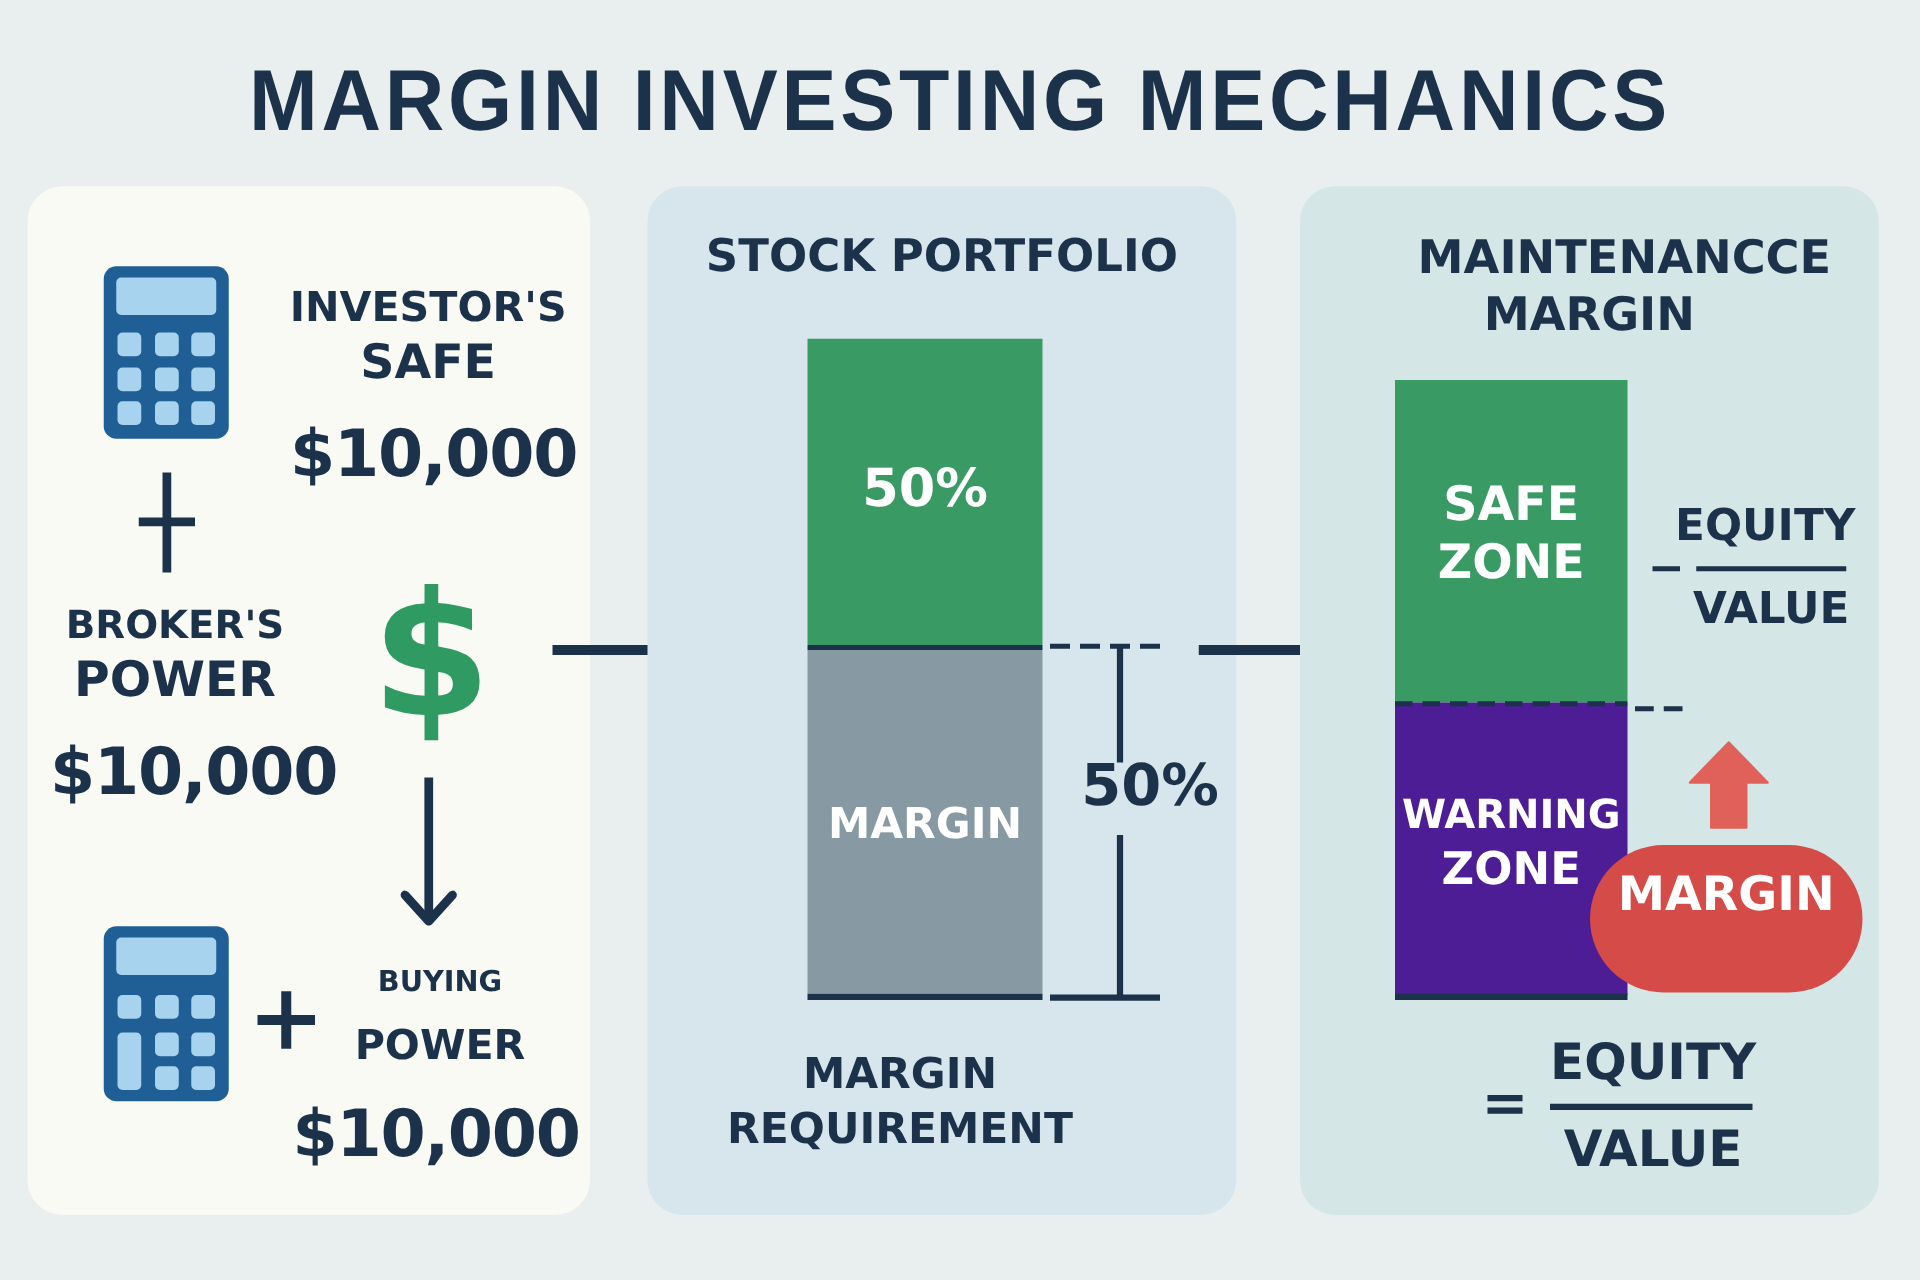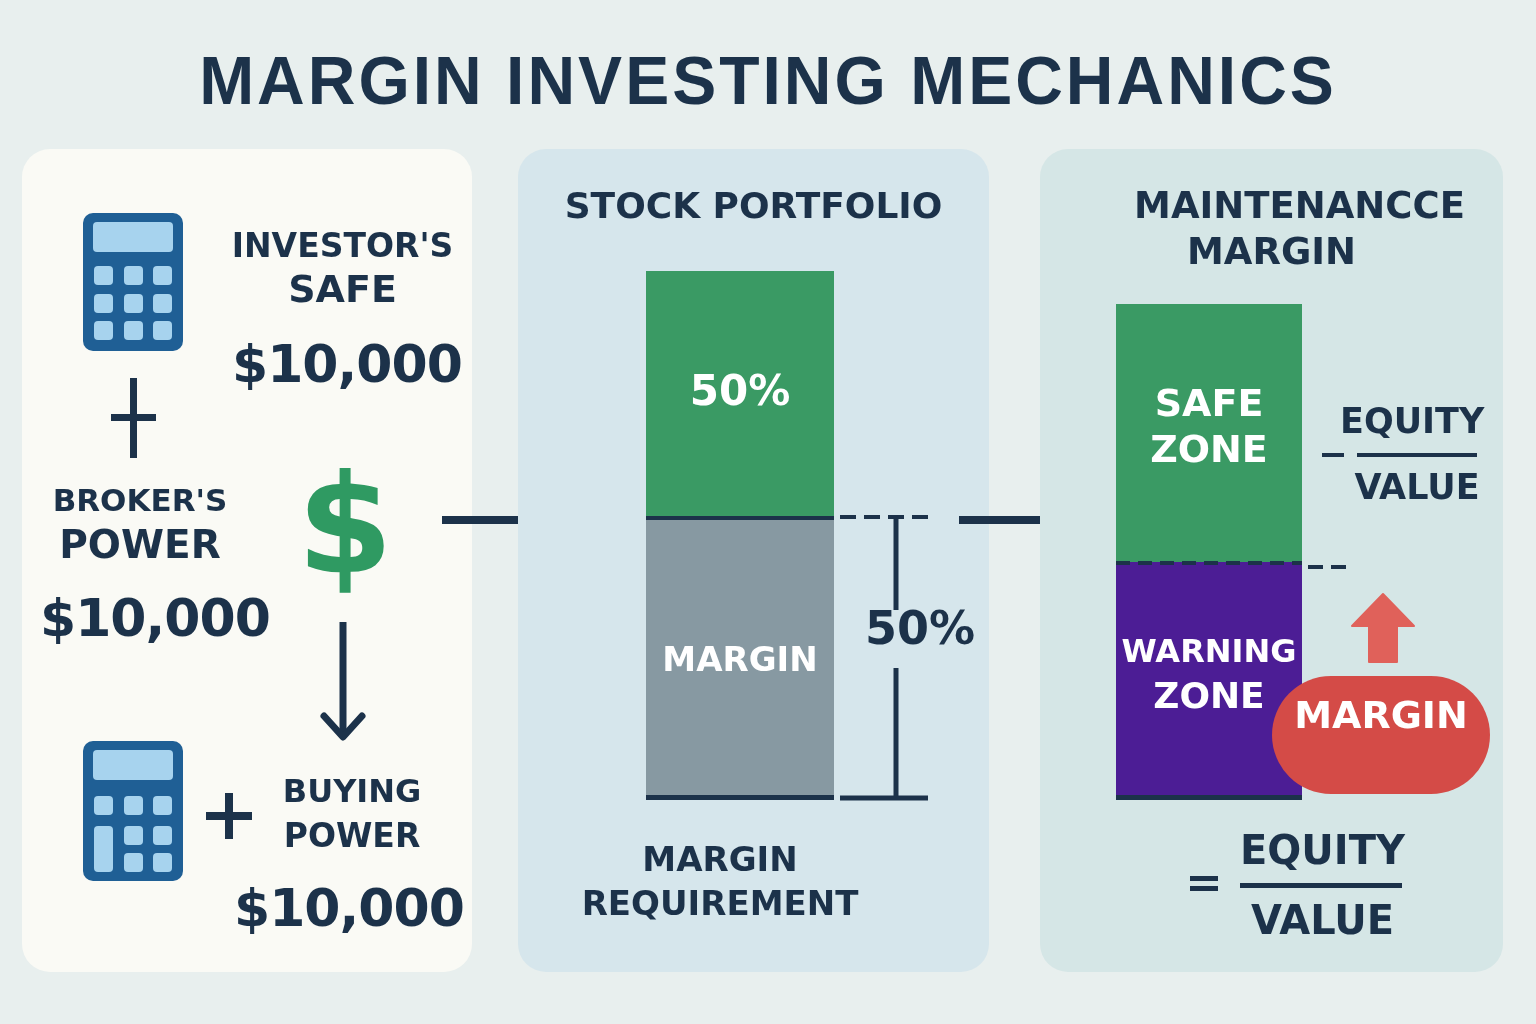--- a/index.html
+++ b/index.html
@@ -77,21 +77,21 @@
     <div class="key" style="left:70px;top:85px"></div>
   <div class="key" style="left:41px;top:112px"></div>
     <div class="key" style="left:70px;top:112px"></div>
 </div>
 
 <div class="abs" style="left:206px;top:793px;width:46px;height:46px;">
   <div class="abs" style="left:19px;top:0;width:8px;height:46px;background:#1c324a"></div>
   <div class="abs" style="left:0;top:19px;width:46px;height:8px;background:#1c324a"></div>
 </div>
 
-<div class="abs lbl" style="left:262px;top:774px;width:180px;font-size:32px;">BUYING</div>
+<div class="abs lbl" style="left:262px;top:774px;width:180px;font-size:23px;">BUYING</div>
 <div class="abs lbl" style="left:262px;top:818px;width:180px;font-size:33px;">POWER</div>
 <div class="abs money" style="left:234px;top:878px;">$10,000</div>
 
 <svg class="abs" style="left:440px;top:495px;" width="130" height="50">
   <line x1="2" y1="25" x2="118" y2="25" stroke="#1c324a" stroke-width="8"></line>
   <polyline points="98,4 120,25 98,46" fill="none" stroke="#1c324a" stroke-width="8" stroke-linecap="round" stroke-linejoin="round"></polyline>
 </svg>
 
 <div class="abs panel p2"></div>
 <div class="abs lbl" style="left:518px;top:186px;width:471px;font-size:36px;">STOCK PORTFOLIO</div>

